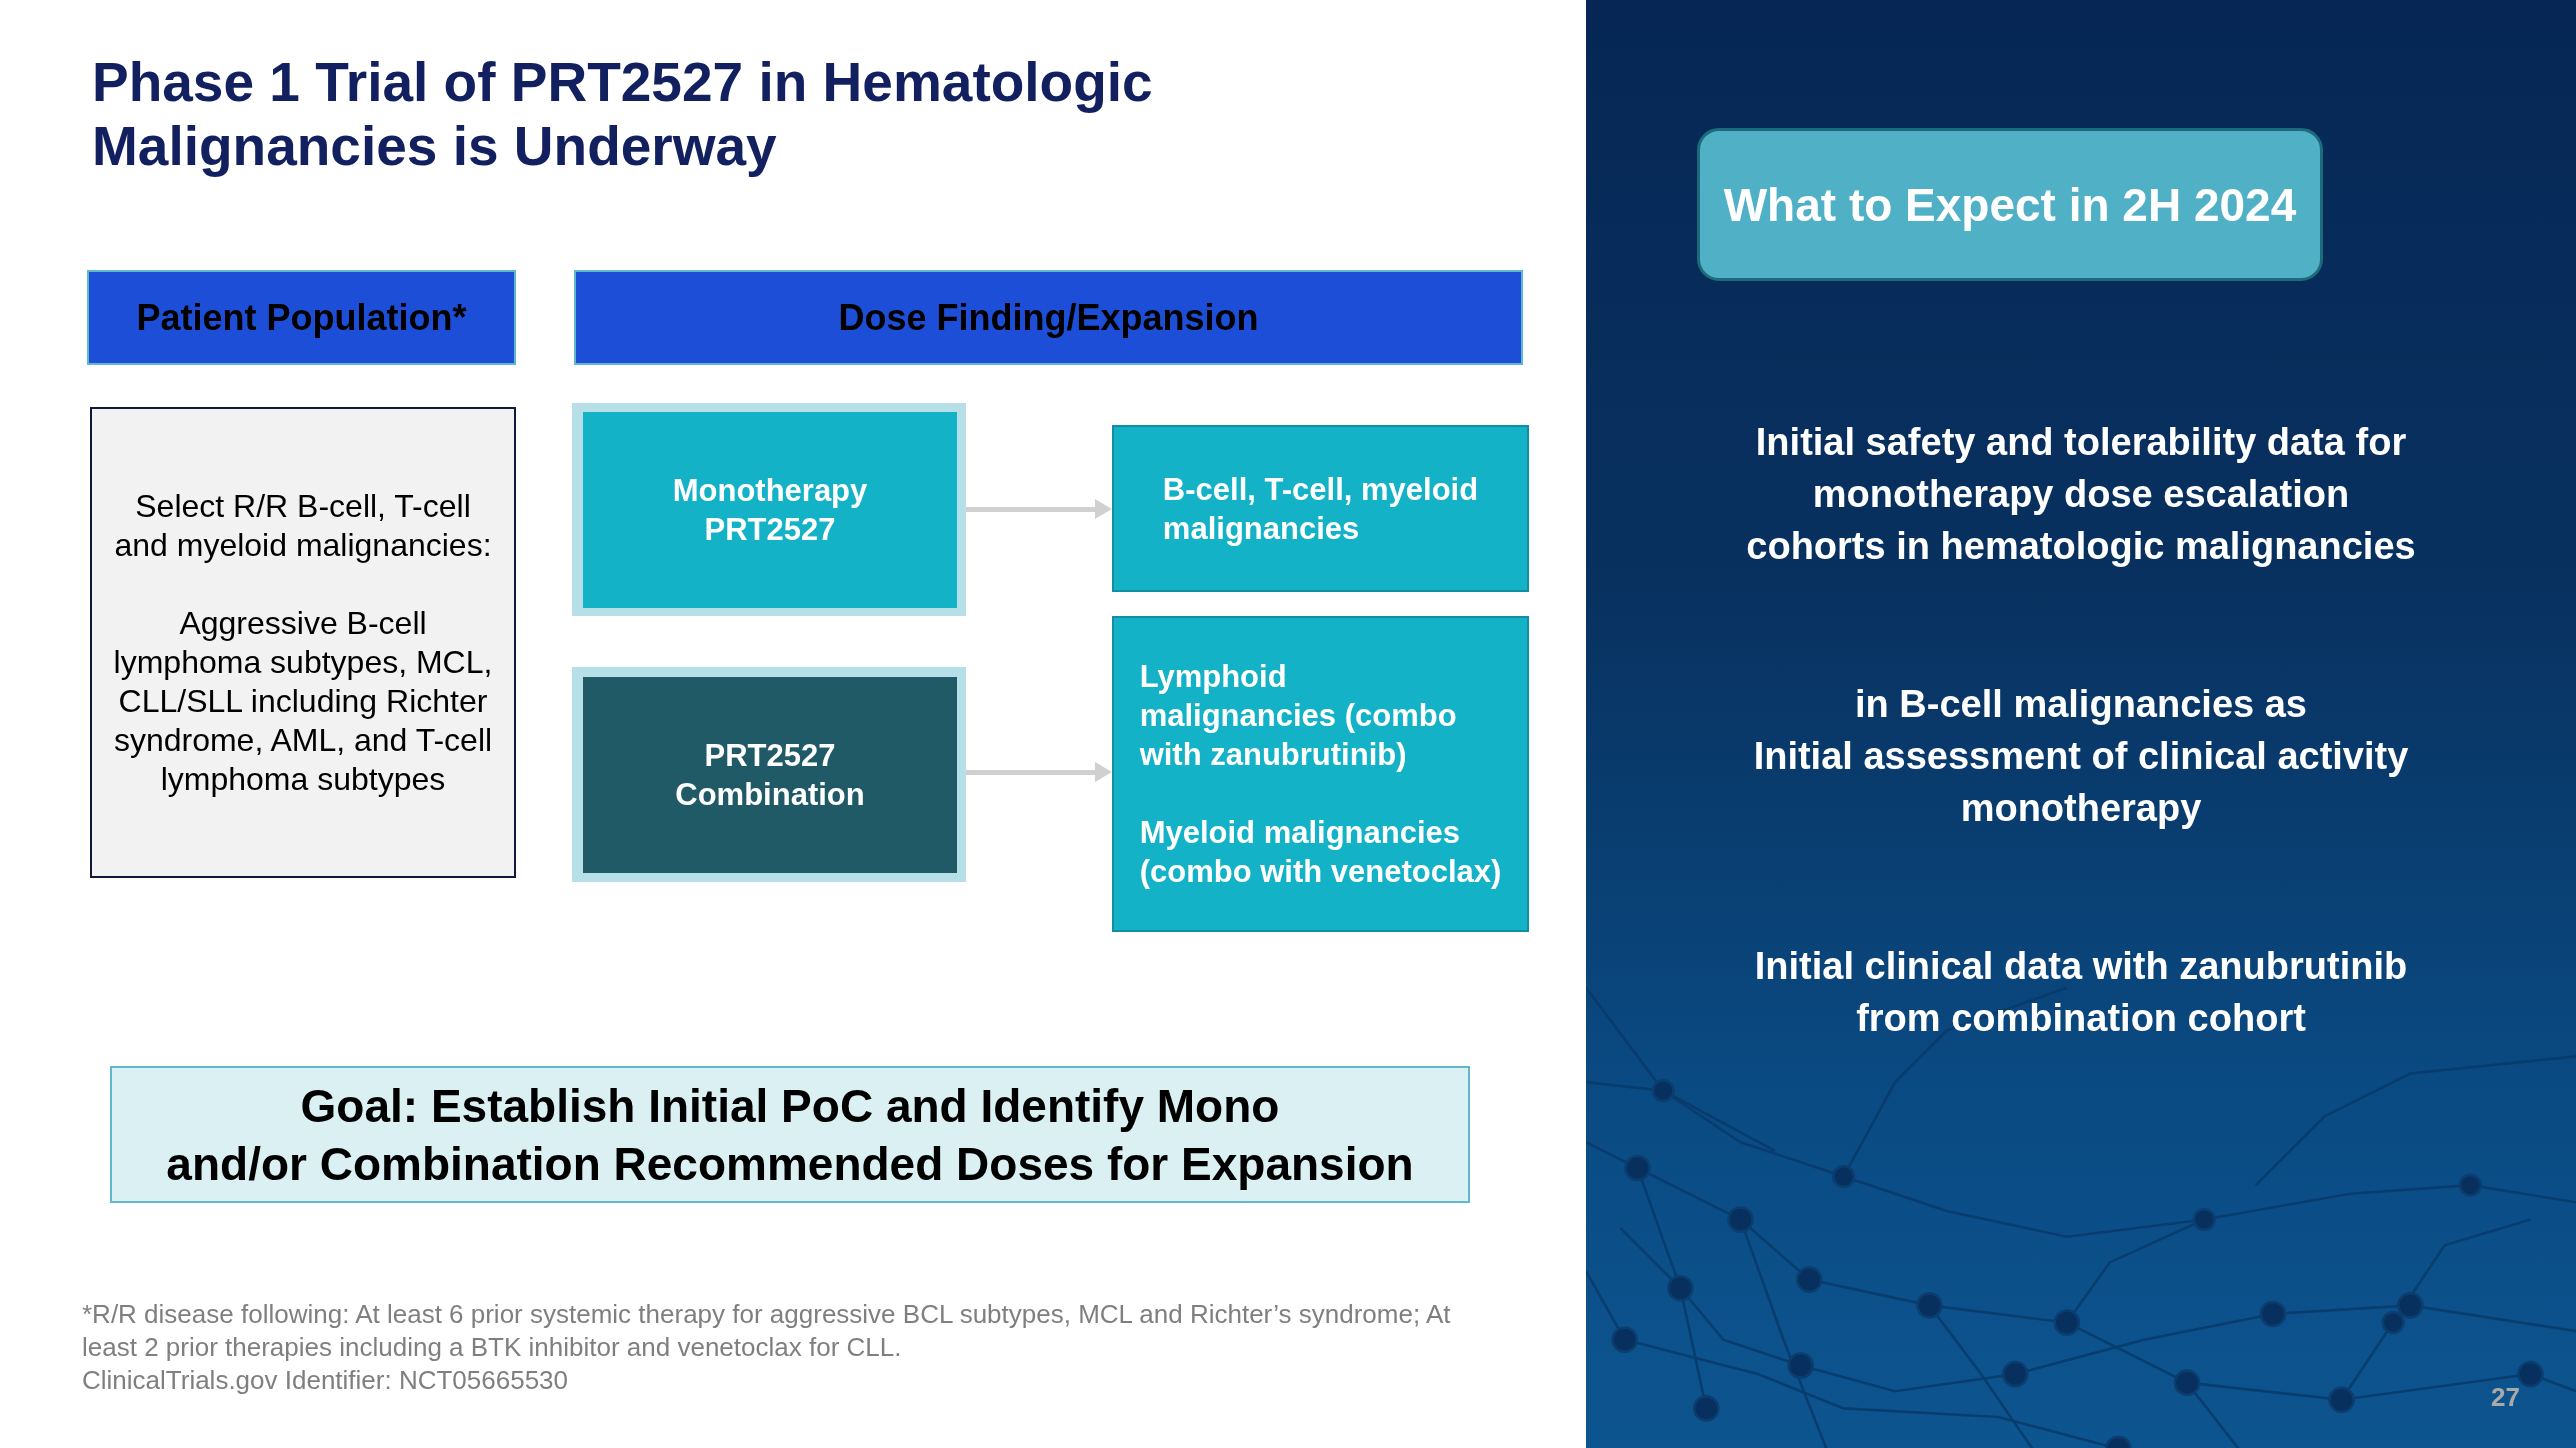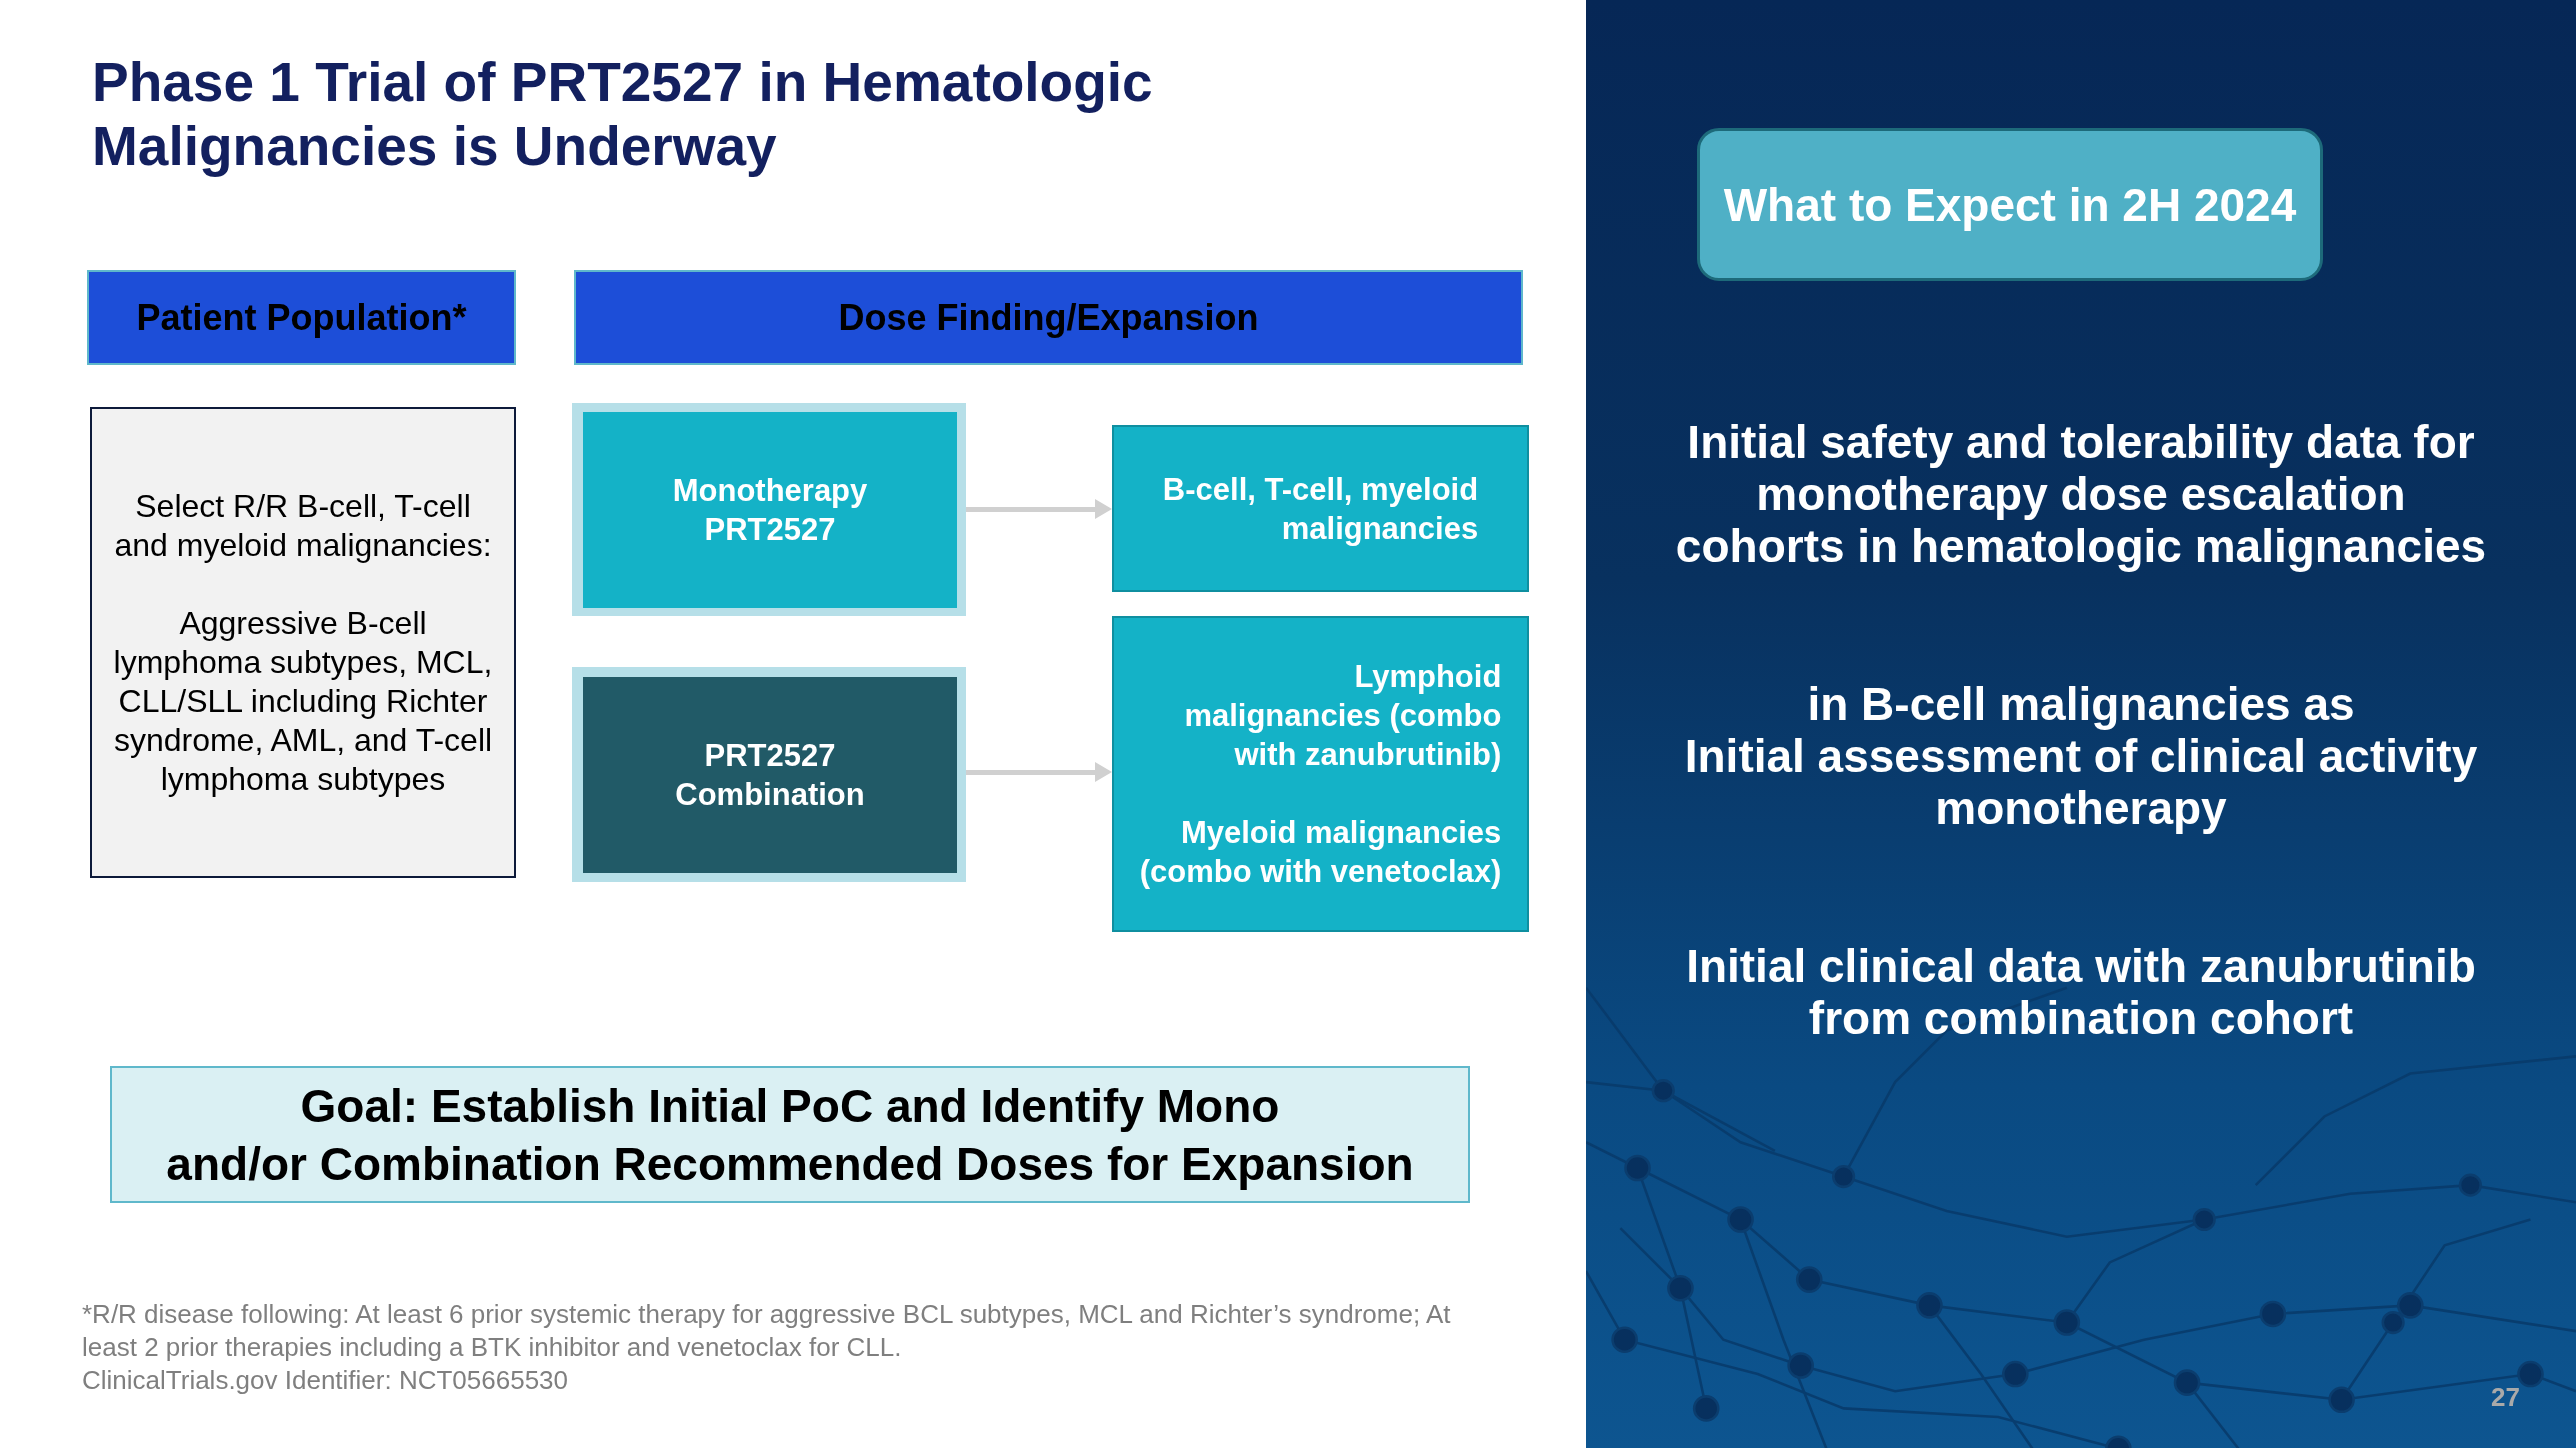--- a/index.html
+++ b/index.html
@@ -5,28 +5,28 @@
   html, body { margin:0; padding:0; }
   body { width:2576px; height:1449px; position:relative; overflow:hidden; background:#ffffff; font-family:"Liberation Sans", sans-serif; }
   .abs { position:absolute; box-sizing:border-box; }
   .title { left:92px; top:50px; width:1288px; color:#13205f; font-weight:bold; font-size:55px; line-height:64px; }
   .hdr { background:#1d4ed8; border:2.6px solid #5fb8cb; display:flex; align-items:center; justify-content:center; font-weight:bold; font-size:36px; color:#000; text-align:center; }
   .patient { background:#f2f2f2; border:2.6px solid #0d1a3a; display:flex; align-items:center; justify-content:center; text-align:center; font-size:32px; line-height:39px; color:#000; padding:0 17px; }
   .outer { background:#b6dfe8; }
   .inner { display:flex; align-items:center; justify-content:center; text-align:center; color:#fff; font-weight:bold; font-size:31px; line-height:39px; }
   .mono-inner { background:#14b2c7; }
   .combo-inner { background:#215a67; }
-  .res { background:#14b2c7; border:2.6px solid #0f8fa0; display:flex; align-items:center; justify-content:center; text-align:right; color:#fff; font-weight:bold; font-size:31px; line-height:39px; padding:0 12px; }
+  .res { background:#14b2c7; border:2.6px solid #0f8fa0; display:flex; align-items:center; justify-content:center; text-align:left; color:#fff; font-weight:bold; font-size:31px; line-height:39px; padding:0 12px; }
   .arrow { height:5.2px; background:#d0d0d0; }
   .arrowhead { width:0; height:0; border-top:10.3px solid transparent; border-bottom:10.3px solid transparent; border-left:17px solid #d0d0d0; }
   .goal { background:#daf0f3; border:2.6px solid #5fb8cb; display:flex; align-items:center; justify-content:center; text-align:center; font-weight:bold; font-size:46px; line-height:58px; color:#000; }
   .foot { left:82px; top:1298px; width:1460px; color:#7f7f7f; font-size:26px; line-height:33px; }
   .panel { left:1586px; top:0; width:990px; height:1449px; background:linear-gradient(180deg,#062756 0%,#08315f 40%,#0a4a82 75%,#0d5590 100%); overflow:hidden; }
   .expect { left:111px; top:128px; width:626px; height:153px; background:#4fb0c6; border:3.4px solid #1d6a7a; border-radius:22px; display:flex; align-items:center; justify-content:center; color:#fff; font-weight:bold; font-size:46px; }
-  .bullet { left:17px; width:956px; color:#fff; font-weight:bold; font-size:46px; line-height:52px; text-align:center; }
+  .bullet { left:17px; width:956px; color:#fff; font-weight:bold; font-size:38px; line-height:52px; text-align:center; }
   .pagenum { right:56px; top:1382px; color:#a9a9a9; font-weight:bold; font-size:26px; }
   .net { left:0; top:0; width:990px; height:1449px; }
 </style>
 </head>
 <body>
 
 <div class="abs title">
   <div>Phase 1 Trial of PRT2527 in Hematologic</div>
   <div>Malignancies is Underway</div>
 </div>

